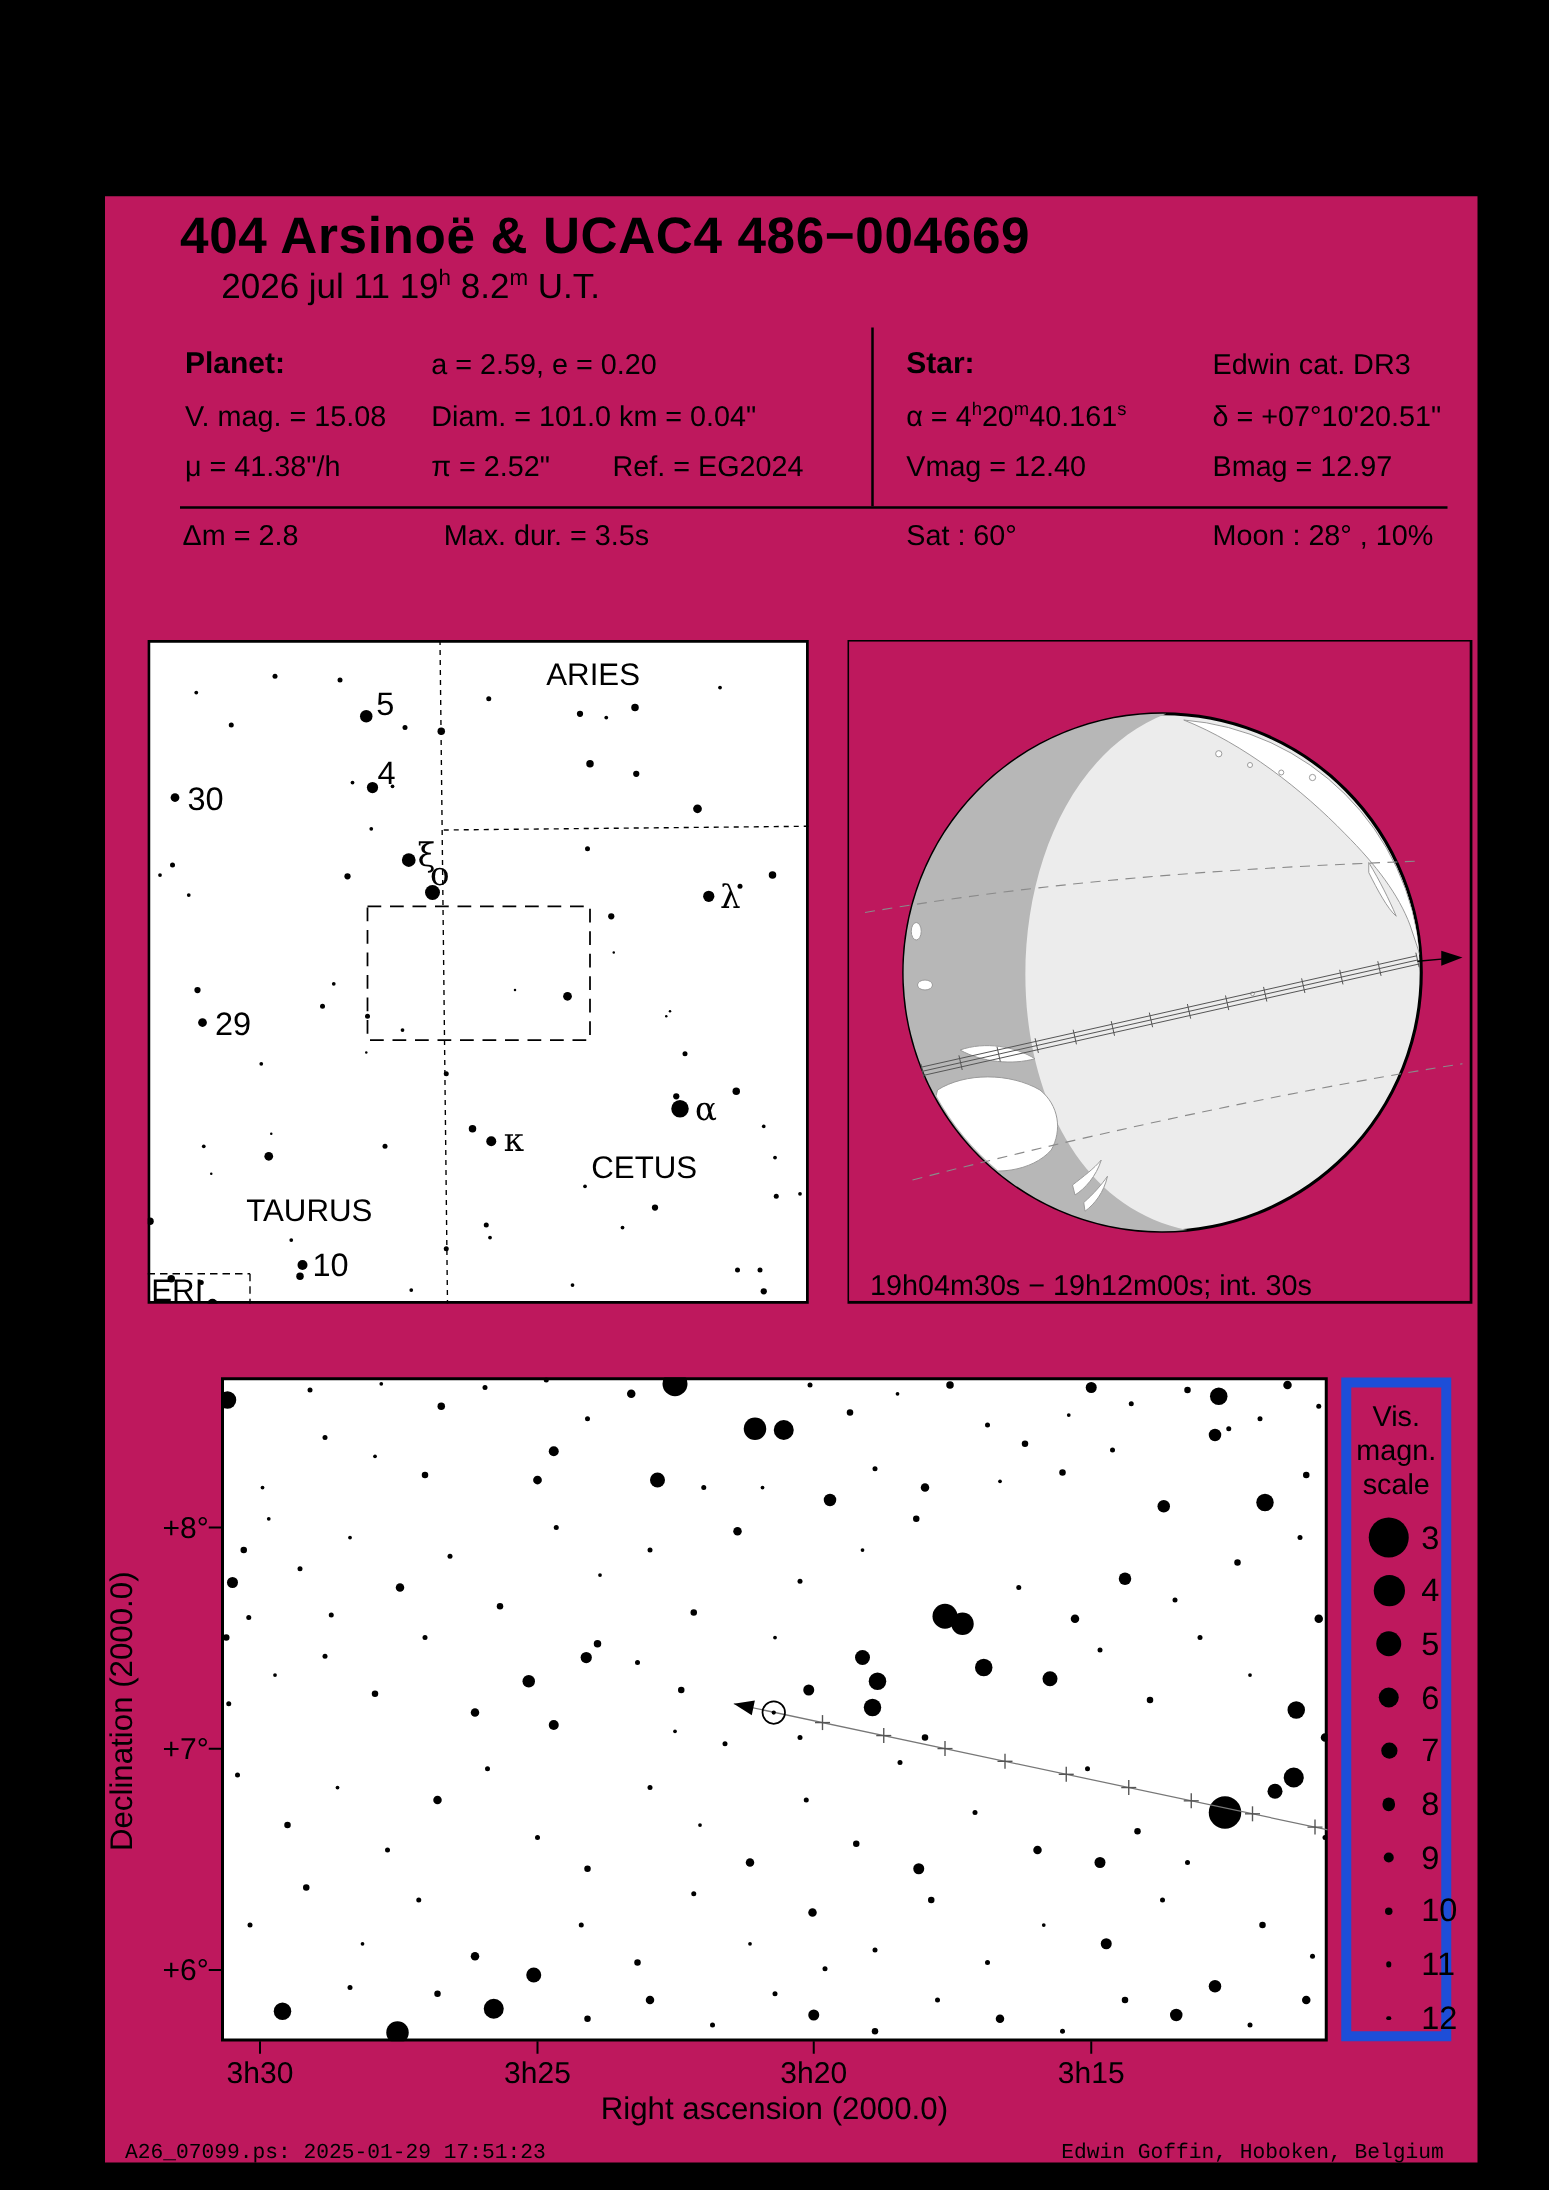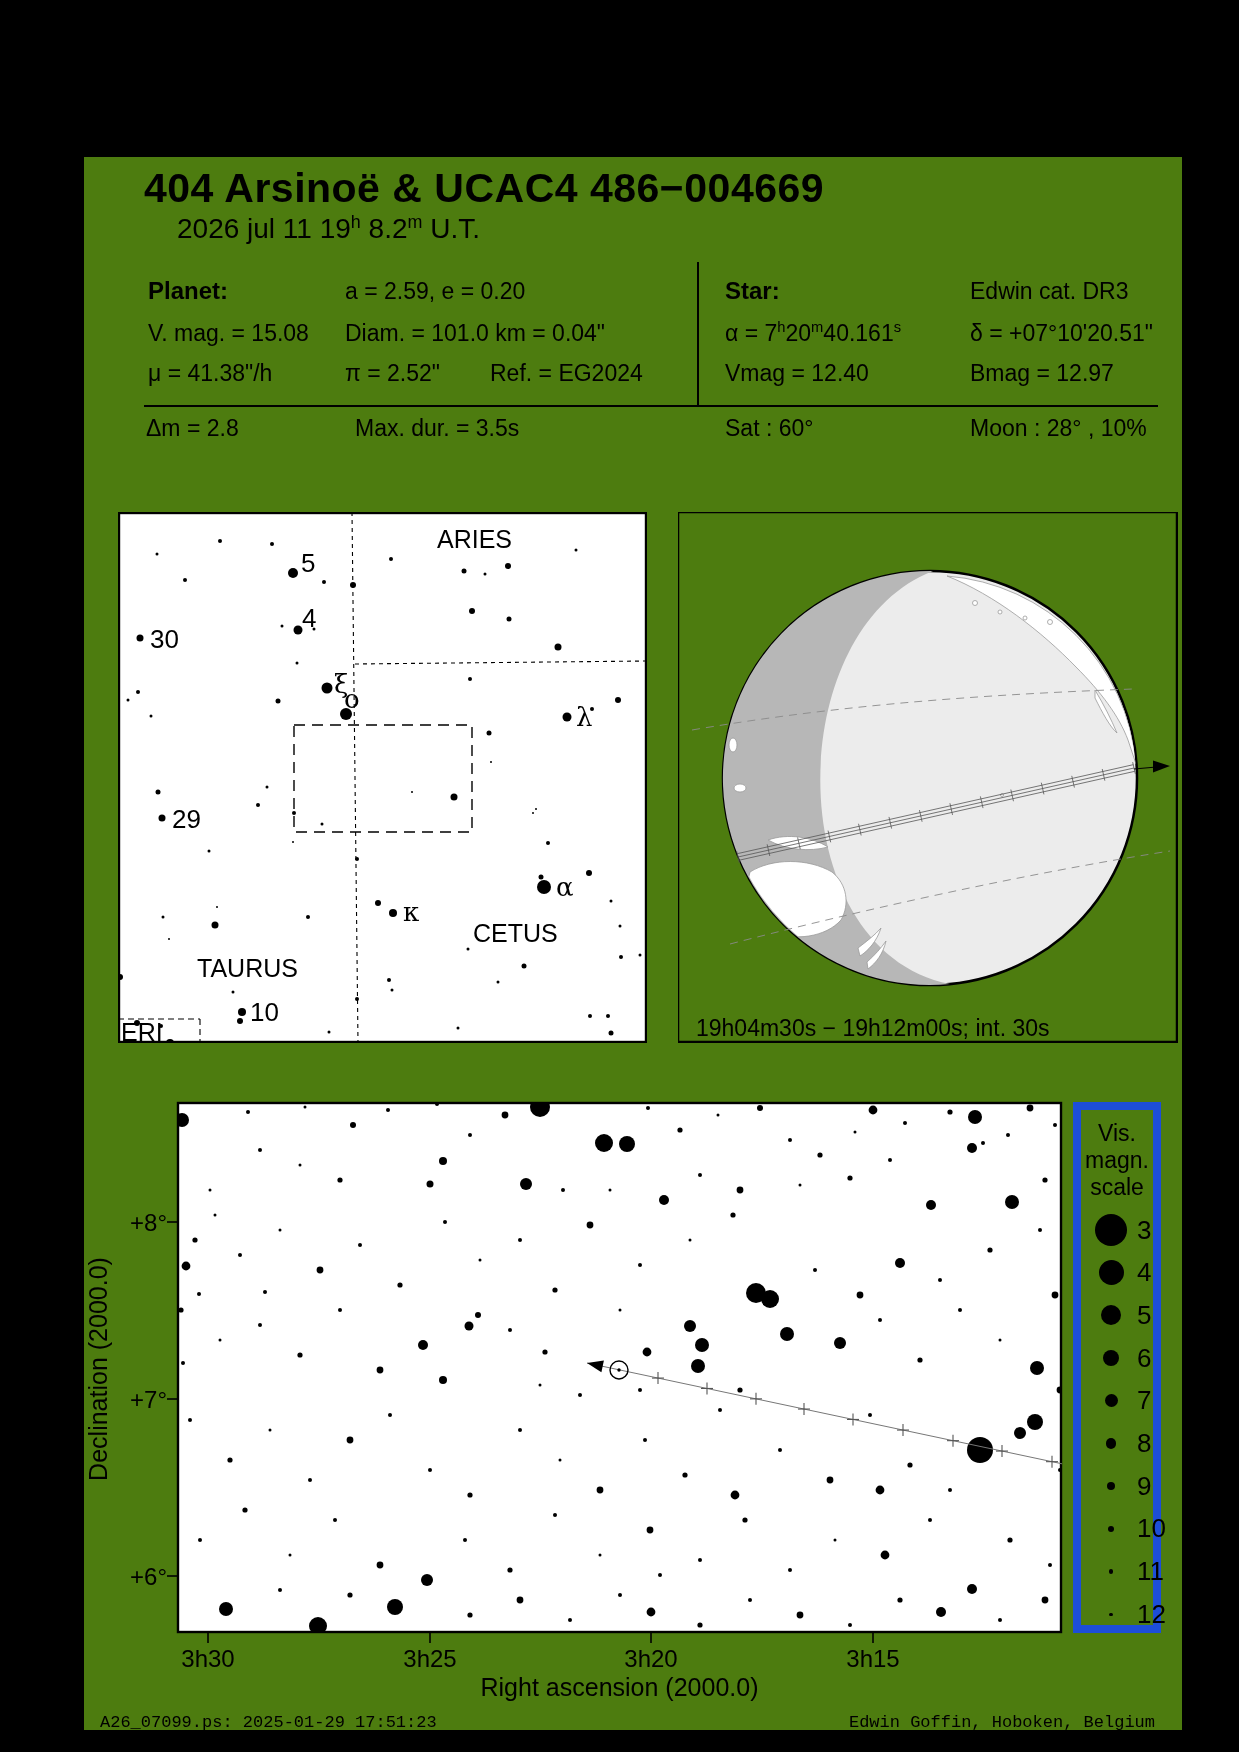--- a/index.html
+++ b/index.html
@@ -1,18 +1,18 @@
 <!DOCTYPE html>
 <html><head>
 <meta charset="utf-8">
 <style>
   html,body{margin:0;padding:0;background:#000;}
   .canvas{position:relative;width:1239px;height:1752px;background:#000;overflow:hidden;
           font-family:"Liberation Sans",sans-serif;color:#000;}
-  .sheet{position:absolute;left:84px;top:157px;width:1098px;height:1573px;background:#4d7c0f;}
+  .sheet{position:absolute;left:84px;top:157px;width:1098px;height:1573px;background:#be185d;}
   .abs{position:absolute;white-space:nowrap;}
   .title{left:60px;top:8px;font-size:41px;font-weight:bold;letter-spacing:.5px;}
   .subtitle{left:93px;top:56px;font-size:28px;}
   sup.u{font-size:.64em;vertical-align:super;line-height:0;}
   .cell{font-size:23px;}
   .bold{font-weight:bold;font-size:24px;}
   .vdiv{left:613px;top:105px;width:2px;height:143px;background:#000;}
   .rule{left:60px;top:248px;width:1014px;height:2px;background:#000;}
   .finder-svg{left:34px;top:355px;}
   .globe-svg{left:594px;top:355px;}
@@ -51,21 +51,21 @@
   <div class="abs cell" style="left:261px;top:163px;">Diam. = 101.0 km = 0.04"</div>
   <div class="abs cell" style="left:64px;top:203px;">μ =  41.38"/h</div>
   <div class="abs cell" style="left:261px;top:203px;">π =  2.52"</div>
   <div class="abs cell" style="left:406px;top:203px;">Ref. = EG2024</div>
 
   <div class="abs vdiv"></div>
 
   <div class="abs cell bold" style="left:641px;top:120px;">Star:</div>
   <div class="abs cell" style="left:886px;top:121px;">Edwin cat.  DR3</div>
   <div class="abs cell" style="left:641px;top:163px;">
-    <span>α =  7</span><sup class="u">h</sup><span>20</span><sup class="u">m</sup><span>40.161</span><sup class="u">s</sup>
+    <span>α =  4</span><sup class="u">h</sup><span>20</span><sup class="u">m</sup><span>40.161</span><sup class="u">s</sup>
   </div>
   <div class="abs cell" style="left:886px;top:163px;">δ = +07°10'20.51"</div>
   <div class="abs cell" style="left:641px;top:203px;">Vmag = 12.40</div>
   <div class="abs cell" style="left:886px;top:203px;">Bmag = 12.97</div>
 
   <div class="abs rule"></div>
 
   <div class="abs cell" style="left:62px;top:258px;">Δm = 2.8</div>
   <div class="abs cell" style="left:271px;top:258px;">Max. dur. = 3.5s</div>
   <div class="abs cell" style="left:641px;top:258px;">Sat :  60°</div>

